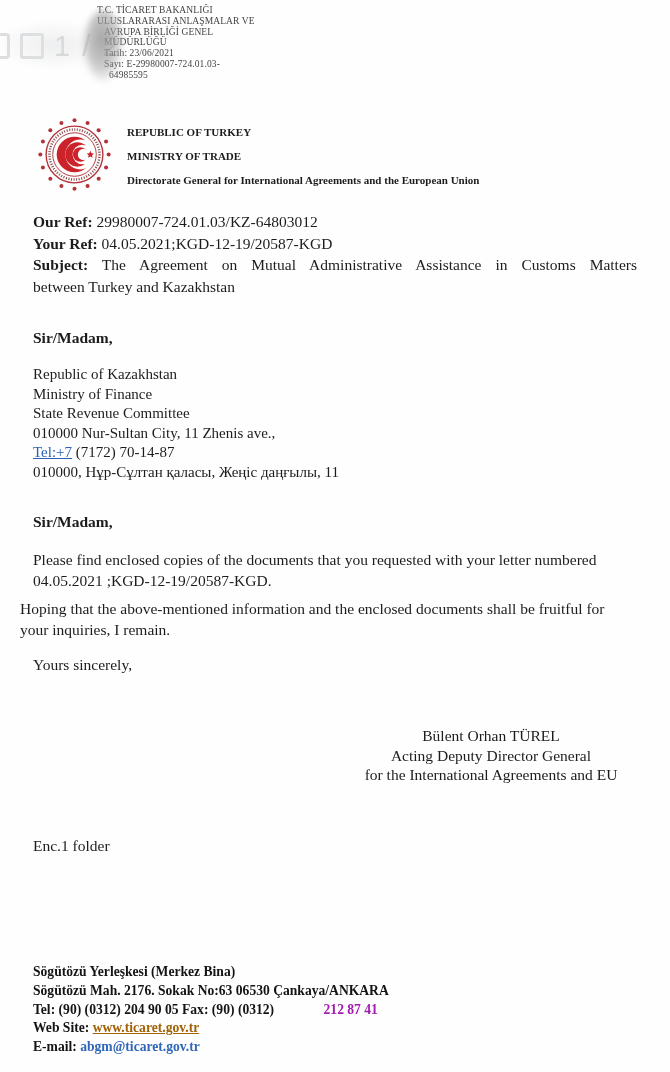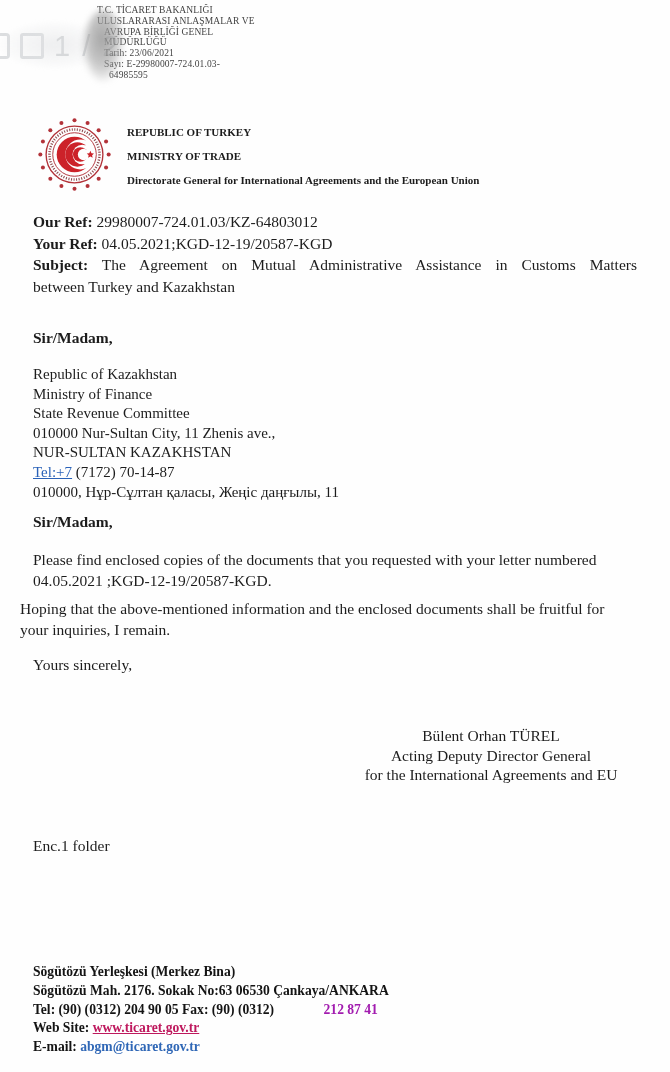--- a/index.html
+++ b/index.html
@@ -63,21 +63,21 @@
   .para1 { left:33px; top:550px; width:606px; font-size:15.5px; line-height:20.5px; }
   .para2 { left:20px; top:599px; width:606px; font-size:15.5px; line-height:20.5px; }
   .closing { left:33px; top:656px; font-size:15.5px; }
   .signature { left:352px; top:726px; width:278px; text-align:center; font-size:15.5px; line-height:19.5px; }
   .signature .name { font-weight:normal; }
   .enc { left:33px; top:837px; font-size:15.5px; }
 
   
   .footer { left:33px; top:963px; font-size:13.6px; line-height:18.8px; font-weight:bold; color:#141414; }
   .footer .reg { font-weight:bold; color:#a21caf;margin-left:46px; }
-  .footer a.web { color:#be185d; }
+  .footer a.web { color:#a16207; }
   .footer a.mail { color:#2f67b6; text-decoration:none; }
   .tel-link { color:#2a62b8; text-decoration:underline; cursor:pointer; }
 </style>
 </head>
 <body>
 
 <div class="abs viewer-overlay">
   <div class="pg-icon-partial"></div>
   <div class="pg-icon"></div>
   <div class="pg-text">1 / 2</div>
@@ -140,21 +140,20 @@
   <div>between Turkey and  Kazakhstan</div>
 </div>
 
 <div class="abs sal1">Sir/Madam,</div>
 
 <div class="abs recipient">
   <div>Republic of Kazakhstan</div>
   <div>Ministry of Finance</div>
   <div>State Revenue Committee</div>
   <div>010000 Nur-Sultan City, 11 Zhenis ave.,</div>
-  <div>NUR-SULTAN  KAZAKHSTAN</div>
   <div><span class="tel-link">Tel:+7</span><span> (7172) 70-14-87</span></div>
   <div>010000, Нұр-Сұлтан қаласы, Жеңіс даңғылы, 11</div>
 </div>
 
 <div class="abs sal2">Sir/Madam,</div>
 
 <div class="abs para1">
   <div>Please find enclosed copies of the documents that you requested with your letter numbered</div>
   <div>04.05.2021 ;KGD-12-19/20587-KGD.</div>
 </div>

